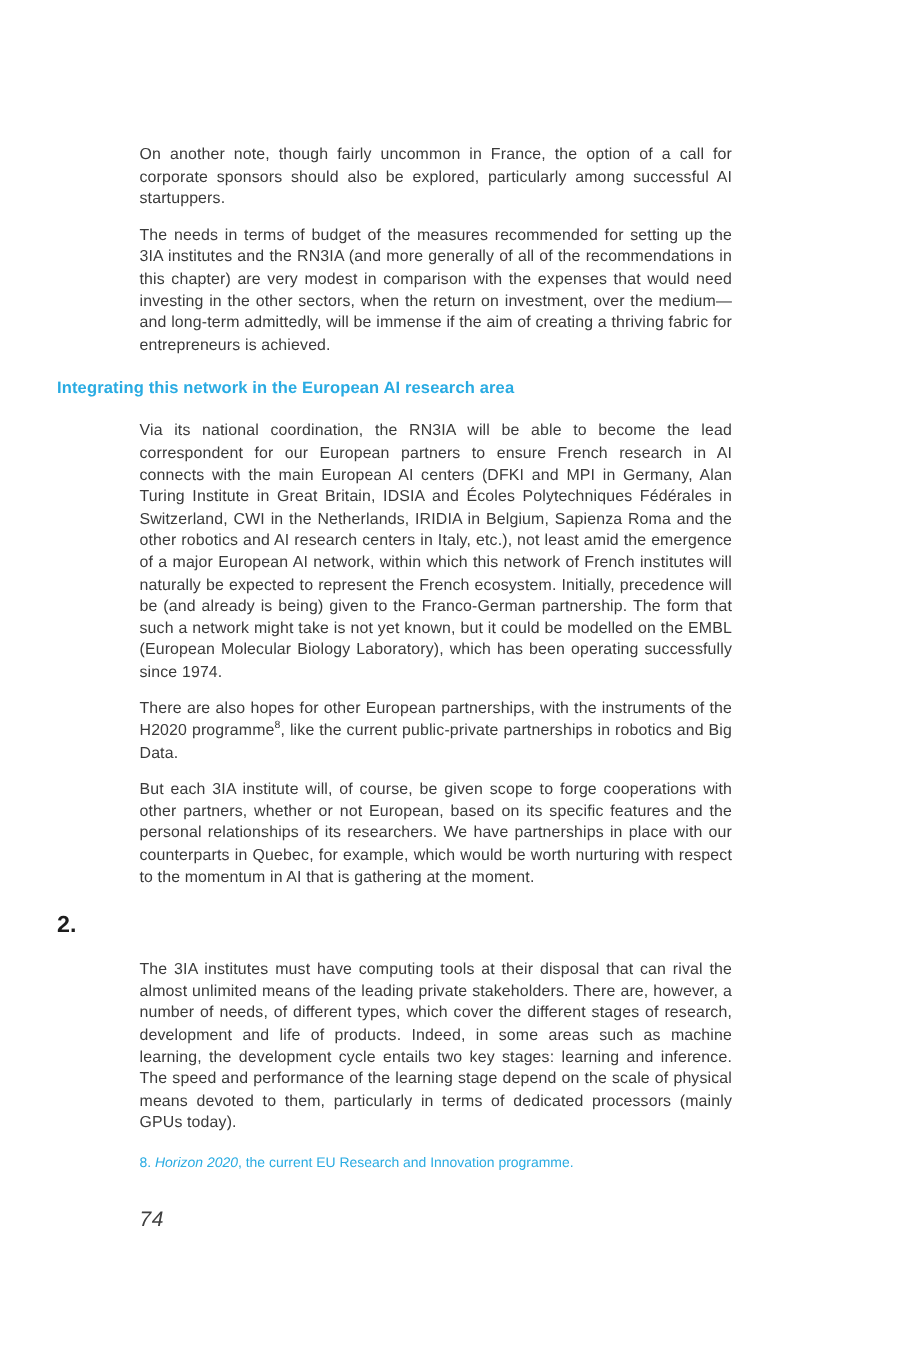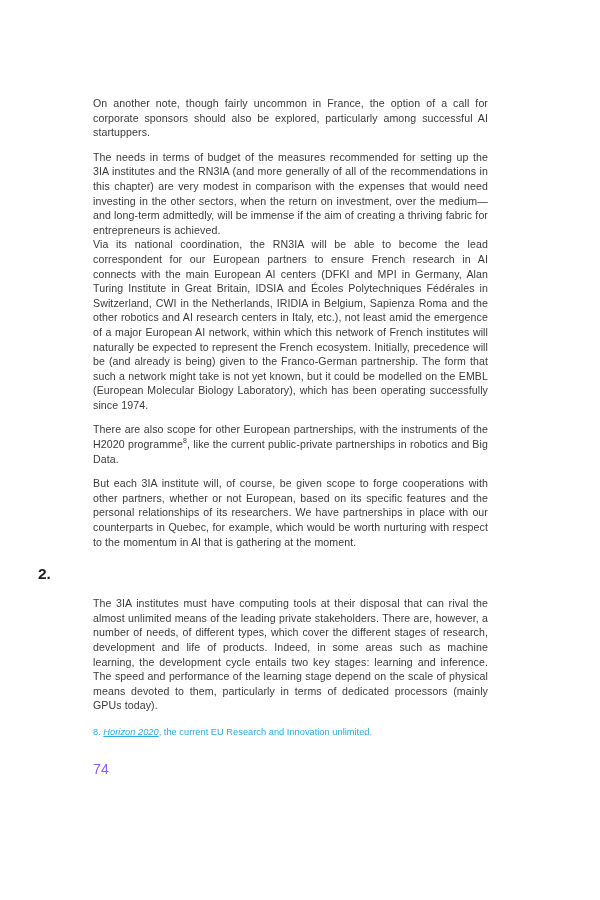--- a/index.html
+++ b/index.html
@@ -60,51 +60,52 @@
   }
   p.footnote {
     margin: 13px 0 0 0;
     font-size: 9.3px;
     line-height: 12px;
     color: #29abe2;
     text-align: left;
   }
   p.footnote .fn-italic {
     font-style: italic;
-    text-decoration: underline;
   }
   .pagenum {
     margin-top: 23px;
     font-size: 14px;
-    color: #8b5cf6;
+    color: #404040;
     letter-spacing: 0.3px;
+    font-style: italic;
   }
 </style>
 </head>
 <body>
 
 <div class="page">
   <div class="content">
 
     <p class="body first">On another note, though fairly uncommon in France, the option of a call for corporate sponsors should also be explored, particularly among successful AI startuppers.</p>
 
     <p class="body">The needs in terms of budget of the measures recommended for setting up the 3IA institutes and the RN3IA (and more generally of all of the recommendations in this chapter) are very modest in comparison with the expenses that would need investing in the other sectors, when the return on investment, over the medium—and long-term admittedly, will be immense if the aim of creating a thriving fabric for entrepreneurs is achieved.</p>
 
+    <h3 class="subheading">Integrating this network in the European AI research area</h3>
 
     <p class="body first">Via its national coordination, the RN3IA will be able to become the lead correspondent for our European partners to ensure French research in AI connects with the main European AI centers (DFKI and MPI in Germany, Alan Turing Institute in Great Britain, IDSIA and Écoles Polytechniques Fédérales in Switzerland, CWI in the Netherlands, IRIDIA in Belgium, Sapienza Roma and the other robotics and AI research centers in Italy, etc.), not least amid the emergence of a major European AI network, within which this network of French institutes will naturally be expected to represent the French ecosystem. Initially, precedence will be (and already is being) given to the Franco-German partnership. The form that such a network might take is not yet known, but it could be modelled on the EMBL (European Molecular Biology Laboratory), which has been operating successfully since 1974.</p>
 
-    <p class="body"><span>There are also scope for other European partnerships, with the instruments of the H2020 programme</span><sup class="fn-ref">8</sup><span>, like the current public-private partnerships in robotics and Big Data.</span></p>
+    <p class="body"><span>There are also hopes for other European partnerships, with the instruments of the H2020 programme</span><sup class="fn-ref">8</sup><span>, like the current public-private partnerships in robotics and Big Data.</span></p>
 
     <p class="body">But each 3IA institute will, of course, be given scope to forge cooperations with other partners, whether or not European, based on its specific features and the personal relationships of its researchers. We have partnerships in place with our counterparts in Quebec, for example, which would be worth nurturing with respect to the momentum in AI that is gathering at the moment.</p>
 
 
     <h2 class="section">
       <span class="sec-num">2.</span>
     </h2>
 
     <p class="body first">The 3IA institutes must have computing tools at their disposal that can rival the almost unlimited means of the leading private stakeholders. There are, however, a number of needs, of different types, which cover the different stages of research, development and life of products. Indeed, in some areas such as machine learning, the development cycle entails two key stages: learning and inference. The speed and performance of the learning stage depend on the scale of physical means devoted to them, particularly in terms of dedicated processors (mainly GPUs today).</p>
 
-    <p class="footnote"><span>8. </span><span class="fn-italic">Horizon 2020</span><span>, the current EU Research and Innovation unlimited.</span></p>
+    <p class="footnote"><span>8. </span><span class="fn-italic">Horizon 2020</span><span>, the current EU Research and Innovation programme.</span></p>
 
     <div class="pagenum">74</div>
 
   </div>
 </div>
 
 </body></html>

